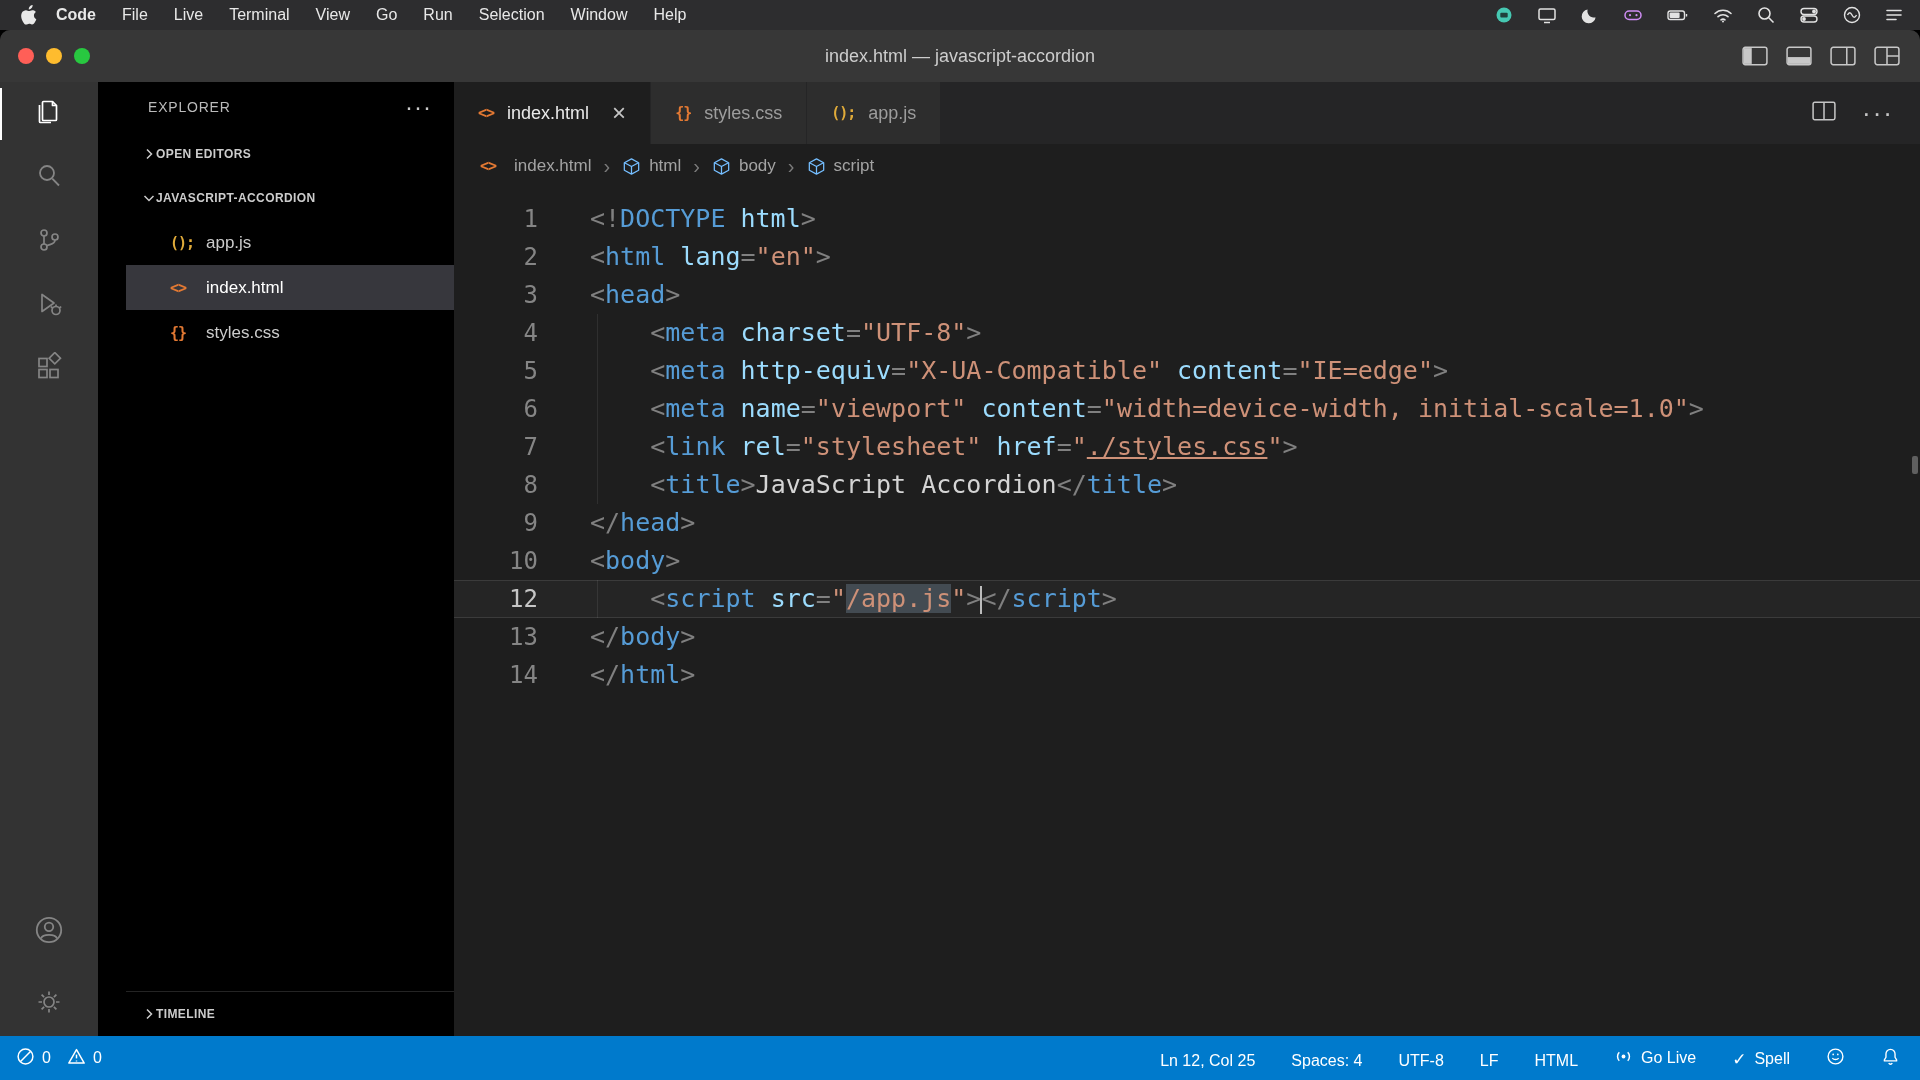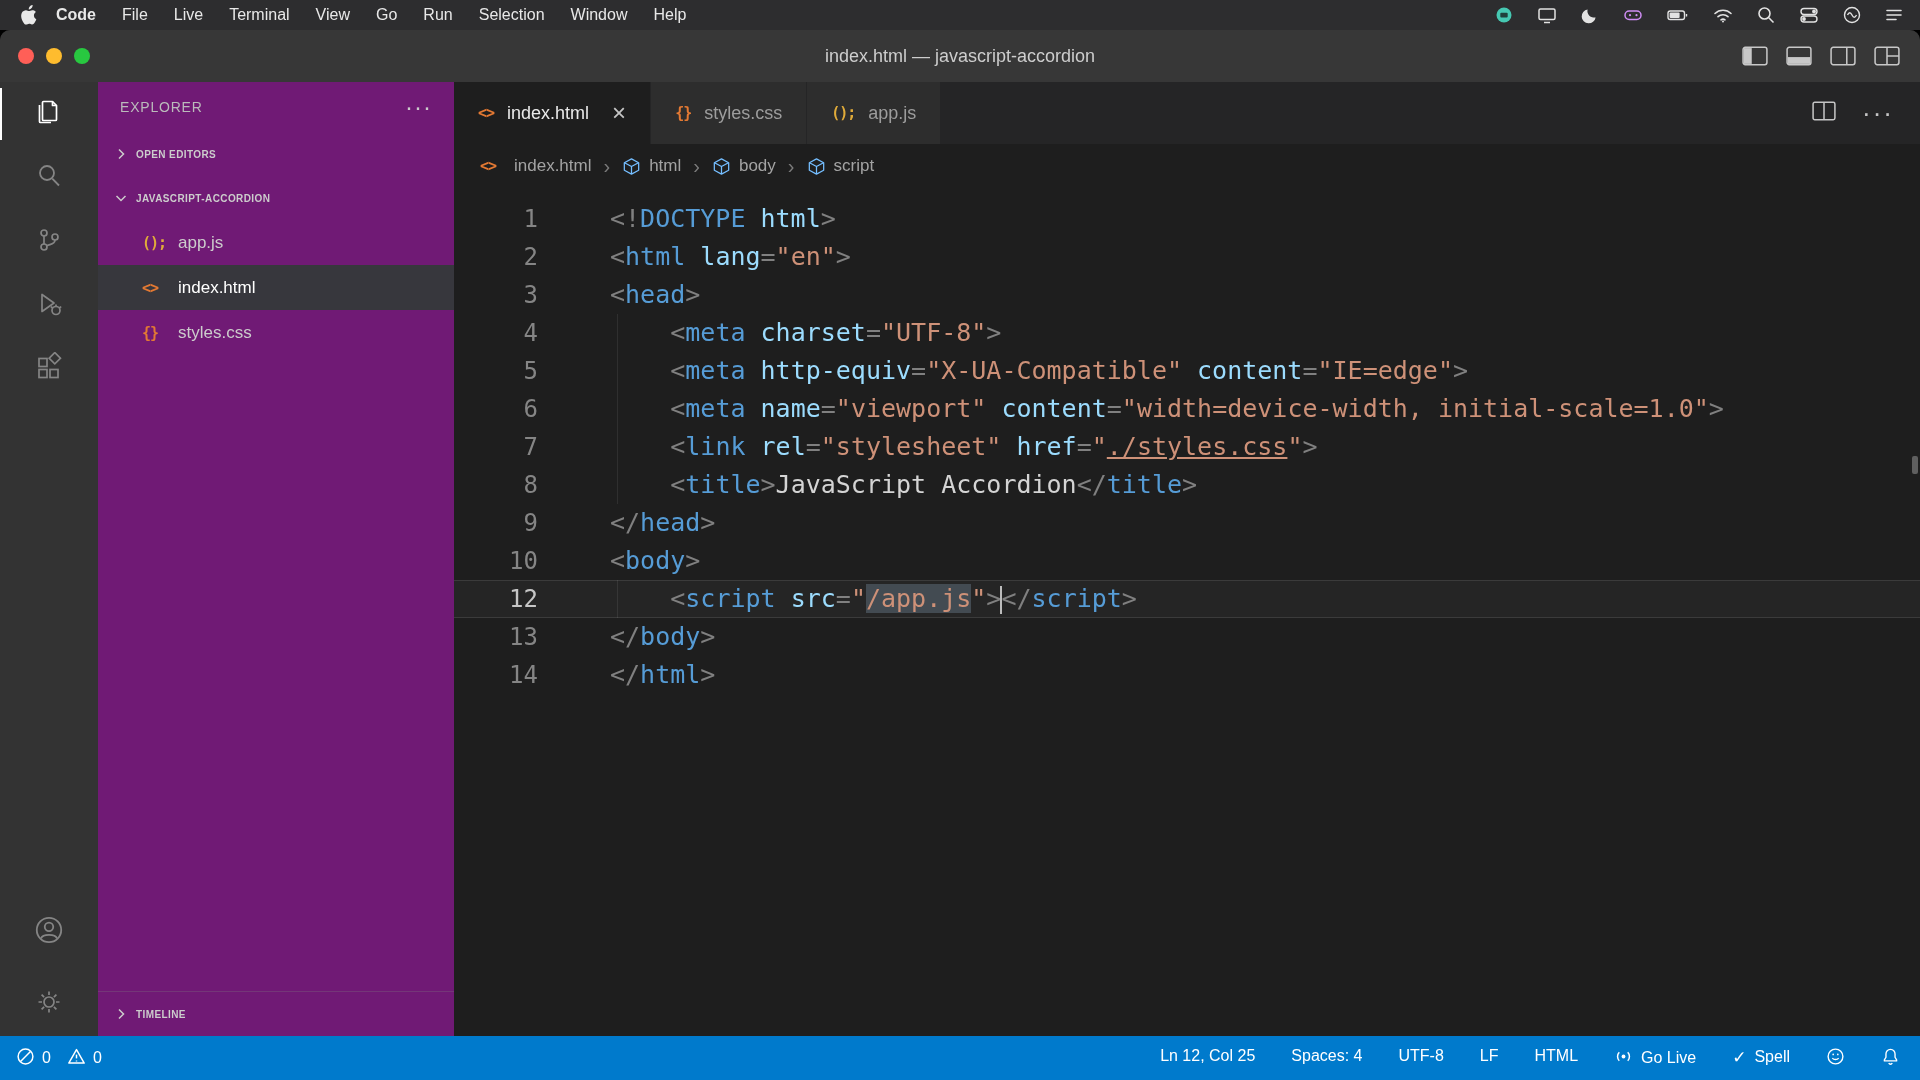--- a/index.html
+++ b/index.html
@@ -29,24 +29,24 @@
   .main { flex:1; display:flex; min-height:0; }
 
   
   .activitybar { width:98px; background:#333333; display:flex; flex-direction:column; align-items:stretch; flex:none; }
   .act-item { height:64px; display:flex; align-items:center; justify-content:center; color:#858585; position:relative; }
   .act-item.active { color:#ffffff; }
   .act-item.active::before { content:""; position:absolute; left:0; top:6px; bottom:6px; width:2px; background:#ffffff; }
   .act-bottom { margin-top:auto; margin-bottom:8px; }
 
   
-  .sidebar { width:356px; background:#701a75; color:#cccccc; display:flex; flex-direction:column; flex:none; }
+  .sidebar { width:356px; background:#000000; color:#cccccc; display:flex; flex-direction:column; flex:none;padding-left:28px; }
   .sidebar-header { height:50px; display:flex; align-items:center; padding:0 22px; font-size:14px; letter-spacing:.8px; color:#bbbbbb; }
   .sidebar-header .more { margin-left:auto; font-size:24px; color:#cccccc; letter-spacing:1px; line-height:10px; }
-  .section-row { height:44px; display:flex; align-items:center; gap:8px; padding:0 16px; font-size:10px; font-weight:bold; letter-spacing:.4px; color:#cccccc; }
+  .section-row { height:44px; display:flex; align-items:center; padding:0 16px; font-size:12px; font-weight:bold; letter-spacing:.4px; color:#cccccc; }
   .section-row svg { flex:none; }
   .file-list { display:flex; flex-direction:column; }
   .file-row { height:45px; display:flex; align-items:center; padding-left:44px; gap:10px; font-size:17px; color:#cccccc; }
   .file-row.selected { background:#37373d; color:#ffffff; }
   .file-icon { font-family:"DejaVu Sans Mono","Liberation Mono",monospace; font-size:15px; font-weight:bold; width:26px; flex:none; letter-spacing:-1px; }
   .sidebar-bottom { margin-top:auto; }
   .sidebar-bottom .section-row { border-top:1px solid rgba(128,128,128,0.28); height:45px; }
 
   
   .editor-col { flex:1; display:flex; flex-direction:column; min-width:0; background:#1e1e1e; position:relative; }
@@ -62,34 +62,34 @@
 
   
   .breadcrumbs { height:44px; display:flex; align-items:center; padding-left:26px; gap:10px; font-size:17px; color:#a3a3a3; flex:none; }
   .crumb { display:flex; align-items:center; gap:8px; }
   .crumb-sep { color:#7c7c7c; font-size:20px; padding:0 2px; }
 
   
   .code-area { flex:1; position:relative; padding-top:12px; font-family:"DejaVu Sans Mono","Liberation Mono",monospace; font-size:25px; line-height:38px; overflow:hidden; }
   .code-line { display:flex; height:38px; position:relative; align-items:center; }
   .ln { width:84px; text-align:right; color:#858585; flex:none; font-size:24px; }
-  .line-content { margin-left:72px; white-space:pre; color:#d4d4d4; position:relative;text-align:center; }
+  .line-content { margin-left:52px; white-space:pre; color:#d4d4d4; position:relative;text-align:center; }
   .code-line.current { background:rgba(255,255,255,0.035); box-shadow:inset 0 1px 0 rgba(255,255,255,0.10), inset 0 -1px 0 rgba(255,255,255,0.10); }
   .code-line.current .ln { color:#c6c6c6; }
   .code-line.indented .line-content::before { content:""; position:absolute; left:7px; top:0; height:100%; border-left:1px solid rgba(255,255,255,0.08); }
   .tk-p { color:#808080; } .tk-t { color:#569cd6; } .tk-a { color:#9cdcfe; } .tk-s { color:#ce9178; } .tk-x { color:#d4d4d4; }
   .word-hl { background:rgba(83,95,106,0.65); }
   .tk-underline { text-decoration:underline; }
   .caret { display:inline-block; width:2px; height:28px; background:#bcbcbc; vertical-align:middle; margin:0 -1px; }
   .overview-marker { position:absolute; right:2px; top:268px; width:6px; height:18px; background:#7a7a7a; opacity:.7; border-radius:2px; }
 
   
   .statusbar { height:44px; background:#007acc; color:#ffffff; display:flex; align-items:center; font-size:16px; padding:0 20px 0 16px; flex:none; }
   .sb-group { display:flex; align-items:center; gap:7px; margin-right:16px; }
-  .sb-right { margin-left:auto; display:flex; align-items:flex-start; gap:36px; }
+  .sb-right { margin-left:auto; display:flex; align-items:flex-end; gap:36px; }
   .sb-item { display:flex; align-items:center; gap:8px; white-space:nowrap; }
   .sb-check { font-size:17px; }
 </style>
 </head>
 <body>
 
 <div class="menubar">
   <span class="apple-logo">
     <svg width="17" height="20" viewBox="0 0 17 20">
         <path d="M13.9 10.6c0-2.3 1.9-3.4 2-3.5-1.1-1.6-2.8-1.8-3.4-1.8-1.4-.1-2.8.8-3.5.8-.7 0-1.8-.8-3-.8C4.4 5.3 2.9 6.2 2 7.6c-1.7 2.9-.4 7.2 1.2 9.6.8 1.2 1.7 2.5 2.9 2.4 1.2 0 1.6-.8 3-.8s1.8.8 3 .7c1.3 0 2.1-1.2 2.9-2.4.9-1.4 1.3-2.7 1.3-2.8-.1 0-2.4-1-2.4-3.7zM11.6 3.1c.6-.8 1.1-1.9 1-3.1-.9 0-2.1.6-2.8 1.4-.6.7-1.2 1.9-1 3 1 .1 2.1-.5 2.8-1.3z" fill="#e8e8e8"></path>

